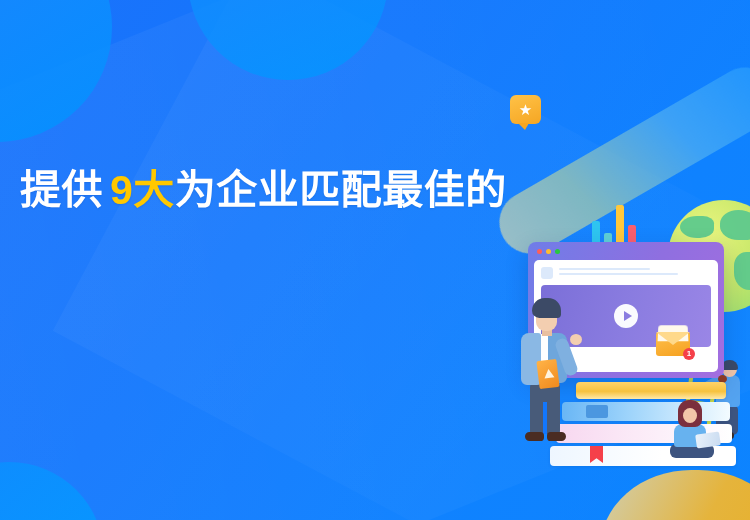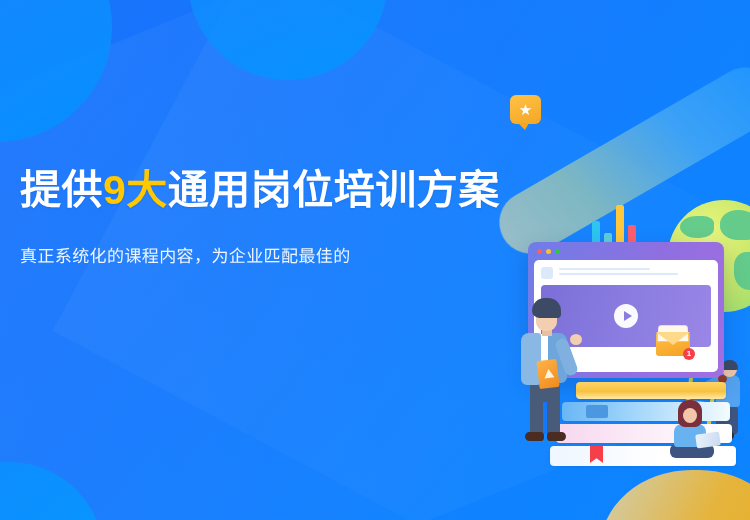--- a/index.html
+++ b/index.html
@@ -81,21 +81,21 @@
   .copy { position:absolute; left:20px; top:163px; width:560px; z-index:6; }
   .headline {
     font-weight:900;
     font-size:41px;
     line-height:54px;
     letter-spacing:.5px;
     color:#ffffff;
     white-space:nowrap;
     text-shadow:0 1px 2px rgba(0,40,110,.13);
   }
-  .hl-accent { color:#ffc800; }
+  .hl-accent { color:#ffc800;margin-left:7px; }
   .headline-2 { position:relative; display:inline-block; }
 
   .badge-star {
     position:absolute;
     left:510px; top:95px;
     width:31px; height:29px;
     border-radius:6px;
     background:linear-gradient(160deg,#ffc247 0%,#f5a623 100%);
     display:flex; align-items:center; justify-content:center;
     z-index:7;
@@ -384,26 +384,25 @@
       <span class="pr-neck"></span>
       <span class="pr-face"></span>
       <span class="pr-hair"></span>
     </div>
 
   </div>
 
   <div class="copy">
 
     <div class="headline">
-      <span>提供</span><span class="hl-accent">9大</span><span>通用岗位培训方案</span>
+      <span>提供</span><span class="hl-accent">9大</span><span>为企业匹配最佳的</span>
     </div>
 
 
     <div class="subcopy">
-      <div>真正系统化的课程内容，为企业匹配最佳的</div>
     </div>
 
   </div>
 
   <div class="badge-star">
     <span>★</span>
   </div>
 
 </div>
 

